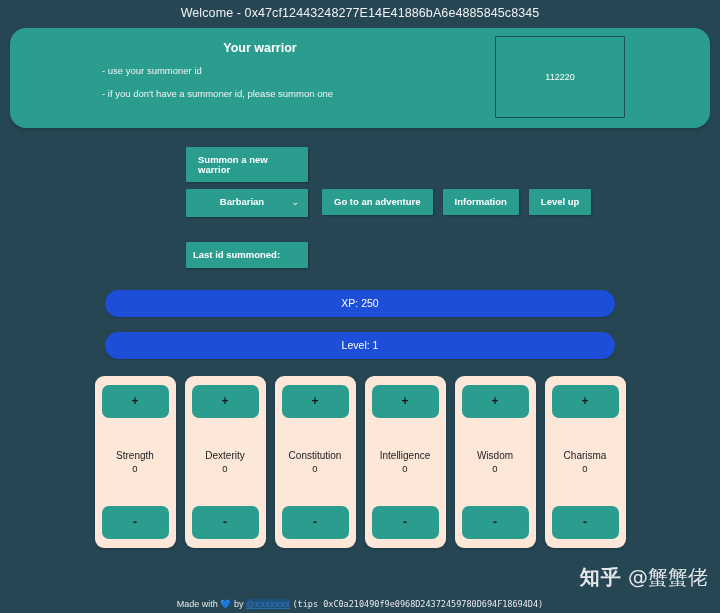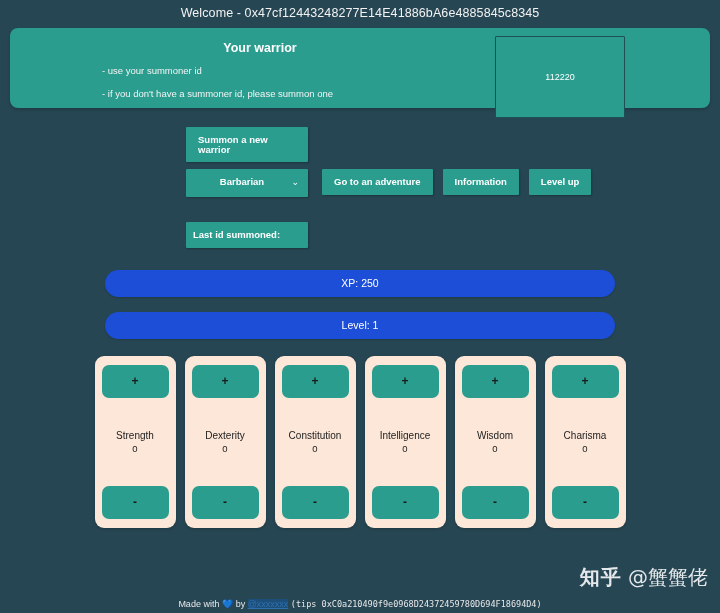--- a/index.html
+++ b/index.html
@@ -24,22 +24,22 @@
     padding: 6px 0 8px 0;
     font-size: 12.5px;
     color: #f2f2f2;
     letter-spacing: .1px;
   }
 
   
   .hero-card {
     margin: 0 10px;
     background: #2a9d8f;
-    border-radius: 8px;
-    height: 80px;
+    border-radius: 16px;
+    height: 100px;
     position: relative;
     box-shadow: 0 2px 3px rgba(0,0,0,.16);
   }
   .hero-text {
     position: absolute;
     left: 85px;
     top: 13px;
     width: 330px;
   }
   .hero-title {
@@ -194,20 +194,21 @@
     font-size: 9px;
     color: #e8e8e8;
     padding-bottom: 2px;
     line-height: 13px;
   }
   .footer .heart { color: #3a9bdc; }
   .footer a {
     color: #2f6fb0;
     background: #1c4f7a;
     text-decoration: underline;
+    font-weight: bold;
   }
   .footer .tips { font-family: "DejaVu Sans Mono", monospace; font-size: 8.5px; }
 
   
   .watermark {
     position: absolute;
     right: 12px;
     bottom: 22px;
     font-size: 20px;
     color: rgba(255,255,255,.88);

